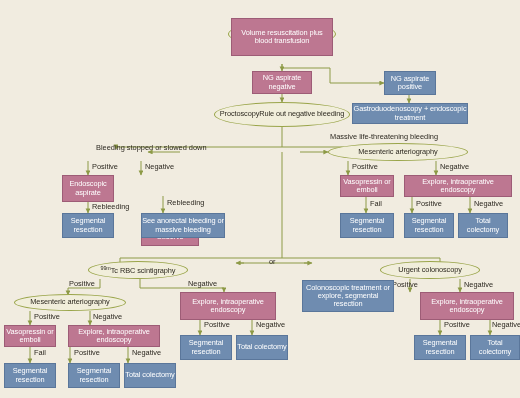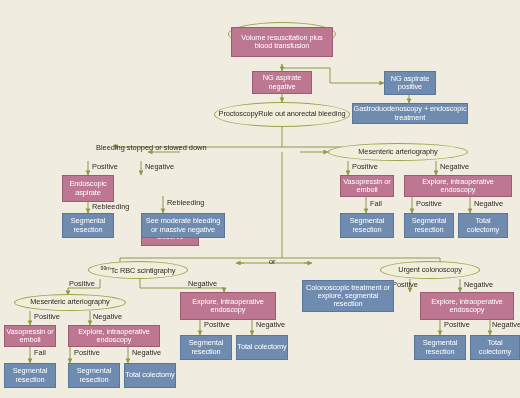--- a/index.html
+++ b/index.html
@@ -133,35 +133,35 @@
       <path d="M460,279 L460,292" marker-end="url(#ah)"></path>
       <path d="M440,320 L440,335" marker-end="url(#ah)"></path>
       <path d="M490,320 L490,335" marker-end="url(#ah)"></path>
     </g>
   </svg>
 
   <div class="node ellipse" style="left:228px;top:22px;width:108px;height:24px;">
     <span>Acute colonic bleeding</span>
   </div>
 
-  <div class="node box-pink" style="left:231px;top:27px;width:102px;height:30px;">
+  <div class="node box-pink" style="left:231px;top:18px;width:102px;height:38px;">
     <span>Volume resuscitation plus blood transfusion</span>
   </div>
 
   <div class="node box-pink" style="left:252px;top:71px;width:60px;height:23px;">
     <span>NG aspirate negative</span>
   </div>
 
   <div class="node box-blue" style="left:384px;top:71px;width:52px;height:24px;">
     <span>NG aspirate positive</span>
   </div>
 
   <div class="node ellipse" style="left:214px;top:102px;width:136px;height:25px;flex-direction:row;">
     <span>Proctoscopy</span>
-    <span>Rule out anorectal bleeding</span>
+    <span>Rule out negative bleeding</span>
   </div>
 
   <div class="node box-blue" style="left:352px;top:103px;width:116px;height:21px;">
     <span>Gastroduodenoscopy + endoscopic treatment</span>
   </div>
 
   <div class="label center" style="left:96px;top:133px;margin-top:11px;">Bleeding stopped or slowed down</div>
 
 
   <div class="label" style="left:92px;top:163px;">Positive</div>
@@ -176,26 +176,27 @@
   </div>
 
   <div class="label" style="left:92px;top:203px;">Rebleeding</div>
   <div class="label" style="left:167px;top:199px;">Rebleeding</div>
 
   <div class="node box-blue" style="left:62px;top:213px;width:52px;height:25px;">
     <span>Segmental resection</span>
   </div>
 
   <div class="node box-blue" style="left:141px;top:213px;width:84px;height:25px;">
-    <span>See moderate bleeding or massive negative</span>
+    <span>See anorectal bleeding or massive bleeding</span>
   </div>
 
 
   <div class="label" style="left:269px;top:258px;">or</div>
 
+  <div class="label center" style="left:330px;top:133px;">Massive life-threatening bleeding</div>
 
   <div class="node ellipse" style="left:328px;top:143px;width:140px;height:18px;">
     <span>Mesenteric arteriography</span>
   </div>
 
   <div class="label" style="left:352px;top:163px;">Positive</div>
   <div class="label" style="left:440px;top:163px;">Negative</div>
 
   <div class="node box-pink" style="left:340px;top:175px;width:54px;height:22px;">
     <span>Vasopressin or emboli</span>

